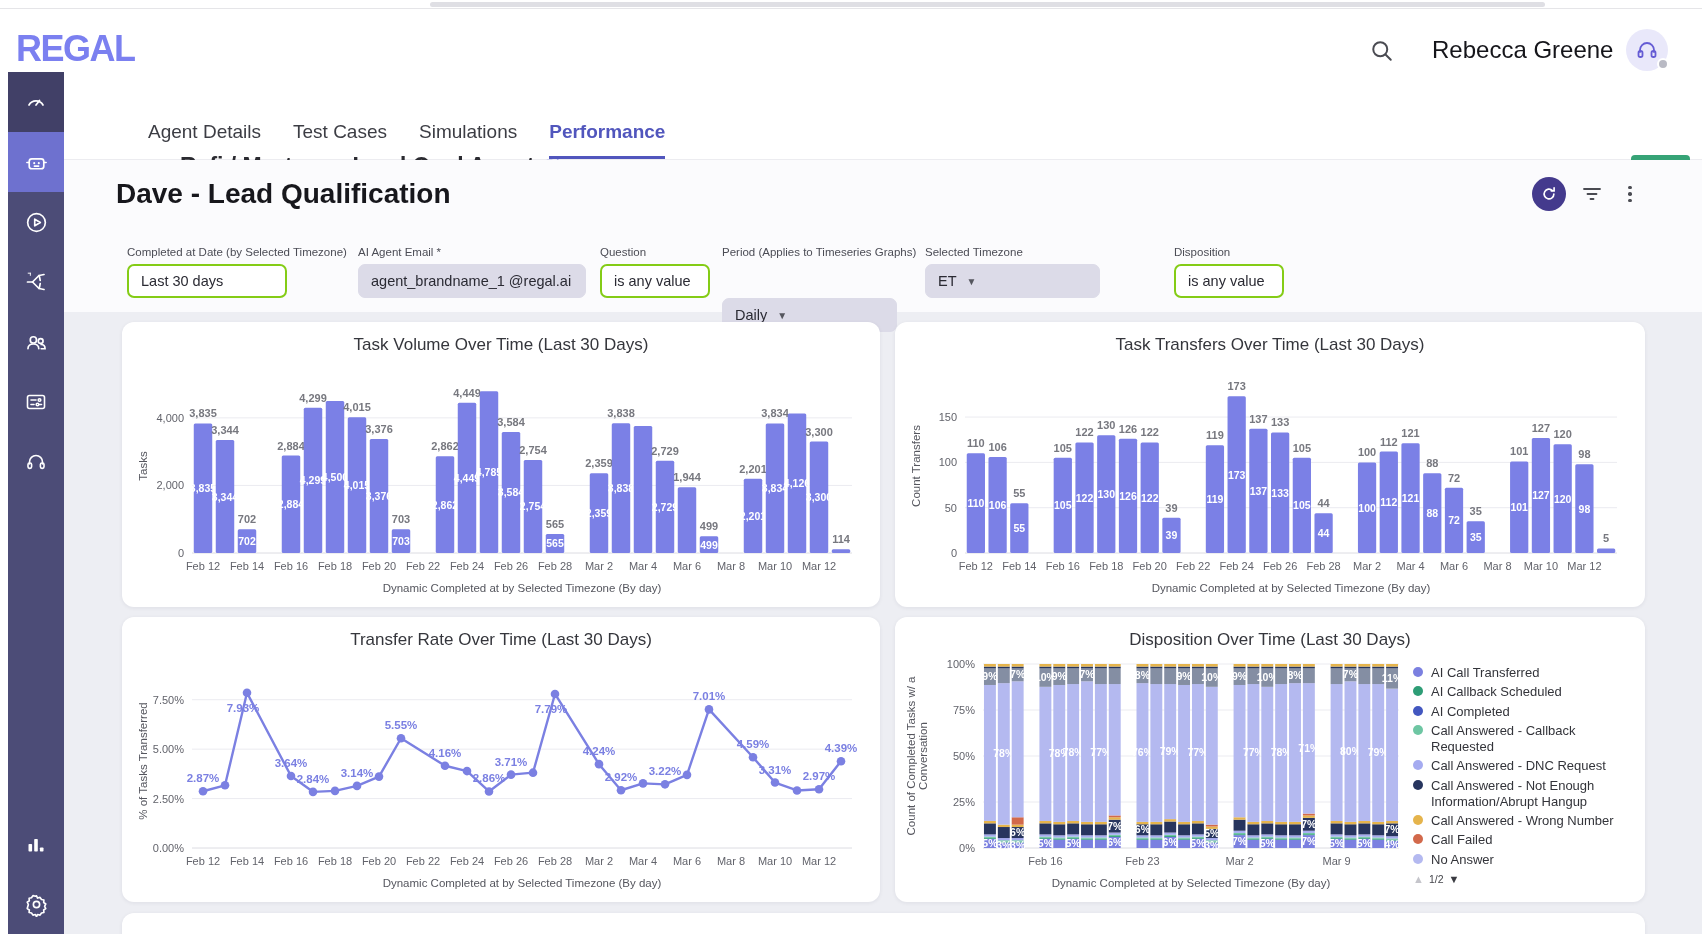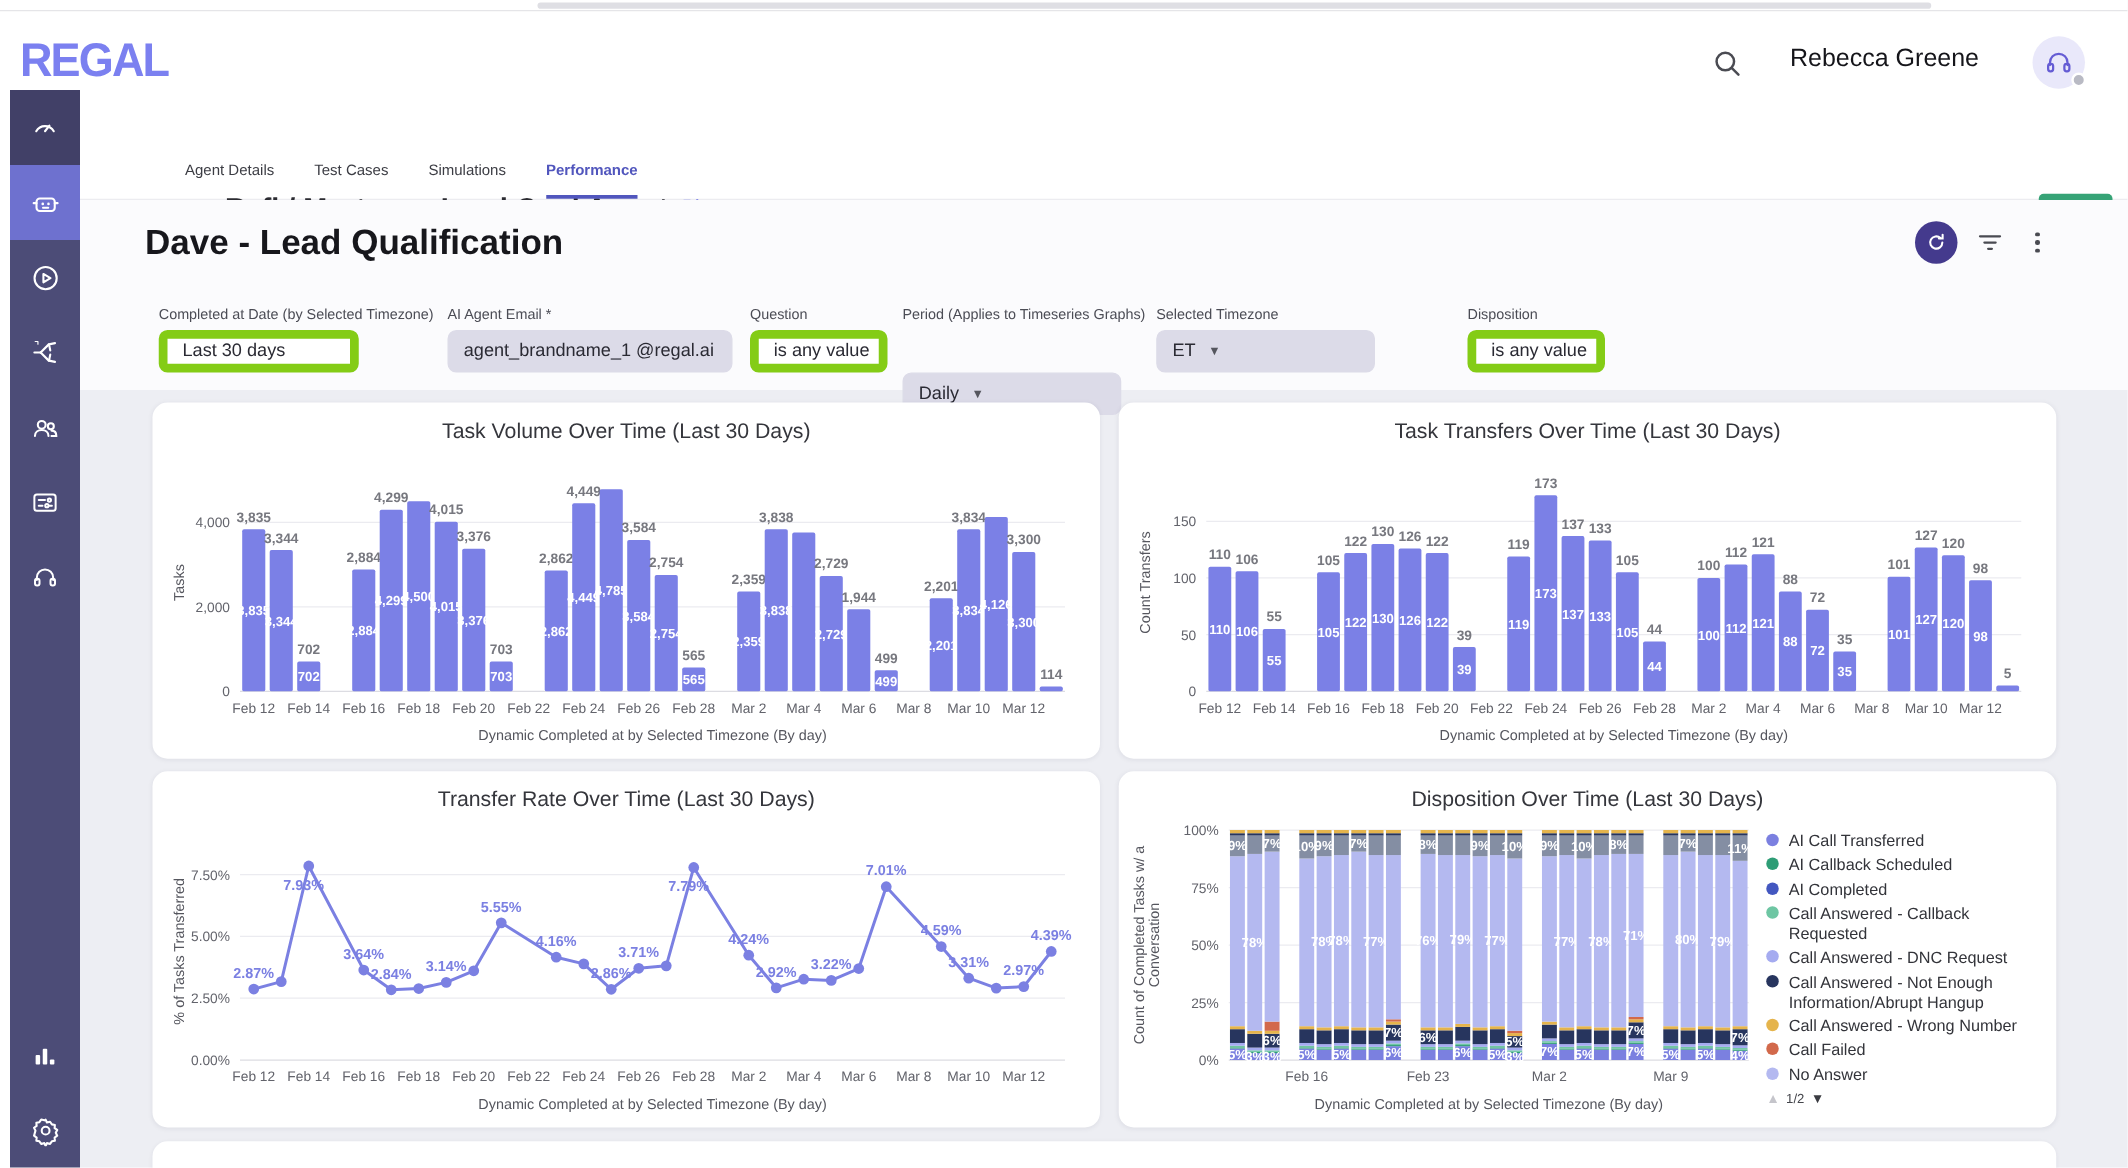--- a/index.html
+++ b/index.html
@@ -7,56 +7,56 @@
     font-family:"Liberation Sans", sans-serif; color:#222; }
   .abs { position:absolute; }
 
   
   #win-pill { left:430px; top:2px; width:1115px; height:5px; border-radius:3px; background:#dfdfe4; }
 
   
   #topbar { left:0; top:8px; width:1702px; height:64px; background:#fff; border-top:1px solid #e5e5e8; }
   #logo { left:16px; top:18px; font-size:36px; font-weight:900; letter-spacing:-1.5px; color:#7b80f0; transform:scaleY(1.05); }
   #search-btn { left:1368px; top:28px; width:28px; height:28px; cursor:pointer; }
-  #user-name { left:1432px; top:27px; font-size:20px; color:#15151a; }
+  #user-name { left:1432px; top:27px; font-size:24px; color:#15151a; }
   #headset-btn { left:1626px; top:20px; width:42px; height:42px; border-radius:50%; background:#e9e8fa; display:flex; align-items:center; justify-content:center; }
   #headset-dot { right:-1px; bottom:1px; width:12px; height:12px; border-radius:50%; background:#b9bac4; border:2px solid #fff; }
 
   
   #sidebar { left:8px; top:72px; width:56px; height:862px; background:#4c4c77; }
   .side-item { width:56px; height:60px; display:flex; align-items:center; justify-content:center; cursor:pointer; }
   .side-item.first { background:#414067; }
   .side-item.active { background:#6e71cf; }
   #side-bottom { position:absolute; bottom:0; left:0; }
   .side-item svg { display:block; }
 
   
   #header-band { left:64px; top:72px; width:1638px; height:88px; background:#fff; border-bottom:1px solid #ececf0; }
   #collapse-btn { left:78px; top:86px; width:22px; height:22px; cursor:pointer; }
   #agent-title { left:116px; top:81px; font-size:23px; font-weight:700; color:#2b2b31; }
   #edit-btn { left:478px; top:84px; width:22px; height:22px; cursor:pointer; }
   #meta-text { right:220px; top:88px; font-size:13.5px; color:#55565e; }
   #status-badge { right:12px; top:83px; background:#36a376; color:#fff; font-size:13px; padding:5px 12px; border-radius:4px; }
   #tabs { left:84px; bottom:0; display:flex; gap:32px; }
-  .tab { font-size:12px; color:#3c3d44; padding-bottom:13px; cursor:pointer; }
+  .tab { font-size:19px; color:#3c3d44; padding-bottom:13px; cursor:pointer; }
   .tab.active { color:#5156bd; font-weight:700; border-bottom:3px solid #5156bd; }
 
   
   #content-bg { left:64px; top:160px; width:1638px; height:774px; background:#fbfbfd; }
   #charts-bg { left:64px; top:312px; width:1638px; height:622px; background:#edeef3; }
   #page-title { left:116px; top:178px; font-size:28px; font-weight:700; color:#17171c; }
   #refresh-btn { left:1532px; top:177px; width:34px; height:34px; border-radius:50%; background:#443a8d; display:flex; align-items:center; justify-content:center; cursor:pointer; }
   #filter-btn { left:1580px; top:182px; width:24px; height:24px; cursor:pointer; }
   #kebab-btn { left:1622px; top:181px; width:16px; height:26px; display:flex; flex-direction:column; align-items:center; justify-content:center; gap:3px; cursor:pointer; }
   .kdot { width:3.5px; height:3.5px; border-radius:50%; background:#4a4b52; }
 
   .fgroup { position:absolute; top:246px; }
   .flabel { font-size:11.5px; color:#4b4c55; margin-bottom:6px; white-space:nowrap; }
   .fcontrol { height:34px; border-radius:7px; font-size:14.5px; color:#2a2a33; display:flex; align-items:center; padding:0 12px; white-space:nowrap; }
-  .fcontrol.white { background:#fff; border:7px solid #84cc16; }
+  .fcontrol.white { background:#fff; border:2px solid #84cc16; }
   .fcontrol.gray { background:#dcdbe8; border:1px solid #dcdbe8; justify-content:flex-start; }
   .fcaret { color:#55565e; font-size:10px; margin-left:10px; }
 
   .card { position:absolute; background:#fff; border-radius:12px; box-shadow:0 1px 4px rgba(25,25,50,.07); }
   #card1 { left:122px; top:322px; width:758px; height:285px; }
   #card2 { left:895px; top:322px; width:750px; height:285px; }
   #card3 { left:122px; top:617px; width:758px; height:285px; }
   #card4 { left:895px; top:617px; width:750px; height:285px; }
   #card5 { left:122px; top:913px; width:1523px; height:34px; }
   .card-title { text-align:center; font-size:17px; color:#35363c; padding-top:13px; }

